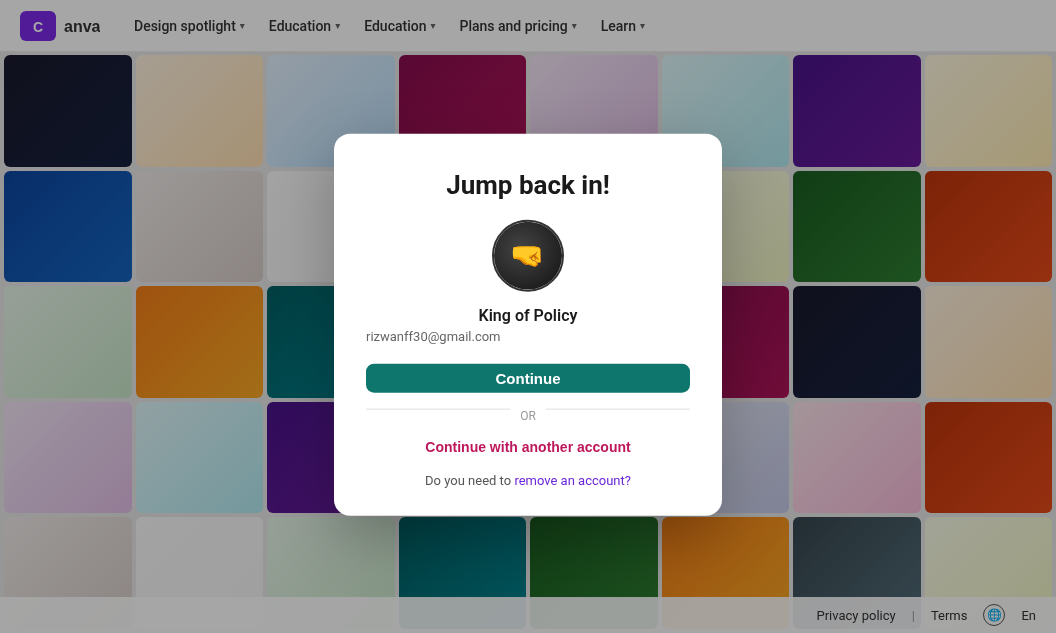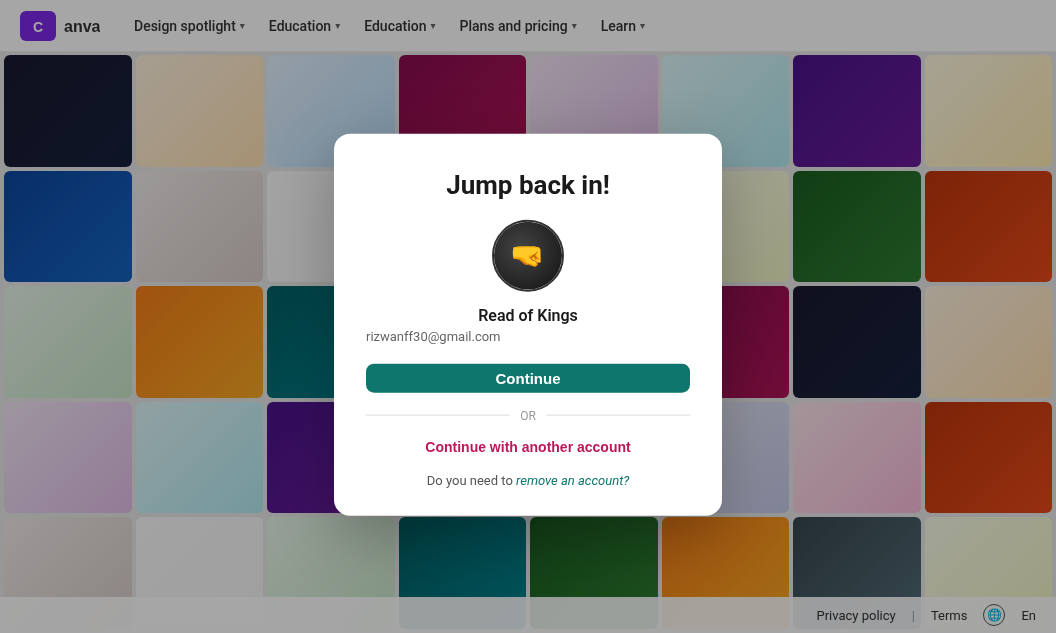--- a/index.html
+++ b/index.html
@@ -187,21 +187,21 @@
       border: none;
       border-radius: 8px;
       font-size: 15px;
       font-weight: 600;
       cursor: pointer;
       margin-bottom: 16px;
     }
 
     .or-divider {
       display: flex;
-      align-items: center;
+      align-items: flex-start;
       gap: 10px;
       margin-bottom: 14px;
     }
 
     .or-line {
       flex: 1;
       height: 1px;
       background: #ddd;
     }
 
@@ -235,24 +235,23 @@
       text-decoration: underline;
     }
 
     .remove-account-line {
       text-align: center;
       font-size: 13px;
       color: #555;
     }
 
     .remove-account-link {
-      color: #0f766e;
+      color: #6d28d9;
       text-decoration: none;
       cursor: pointer;
-      font-style: italic;
     }
 
     
     .footer {
       position: absolute;
       bottom: 0;
       left: 0;
       right: 0;
       height: 36px;
       background: rgba(255,255,255,0.92);
@@ -380,21 +379,21 @@
   <h1 class="modal-title">Jump back in!</h1>
 
   <div class="avatar-container">
     <div class="avatar">
       <div class="avatar-inner">
         <span class="avatar-emoji">🤜</span>
       </div>
     </div>
   </div>
 
-  <div class="user-name">Read of Kings</div>
+  <div class="user-name">King of Policy</div>
   <div class="user-email">rizwanff30@gmail.com</div>
 
   <button class="continue-btn">Continue</button>
 
   <div class="or-divider">
     <div class="or-line"></div>
     <span class="or-text">OR</span>
     <div class="or-line"></div>
   </div>
 

